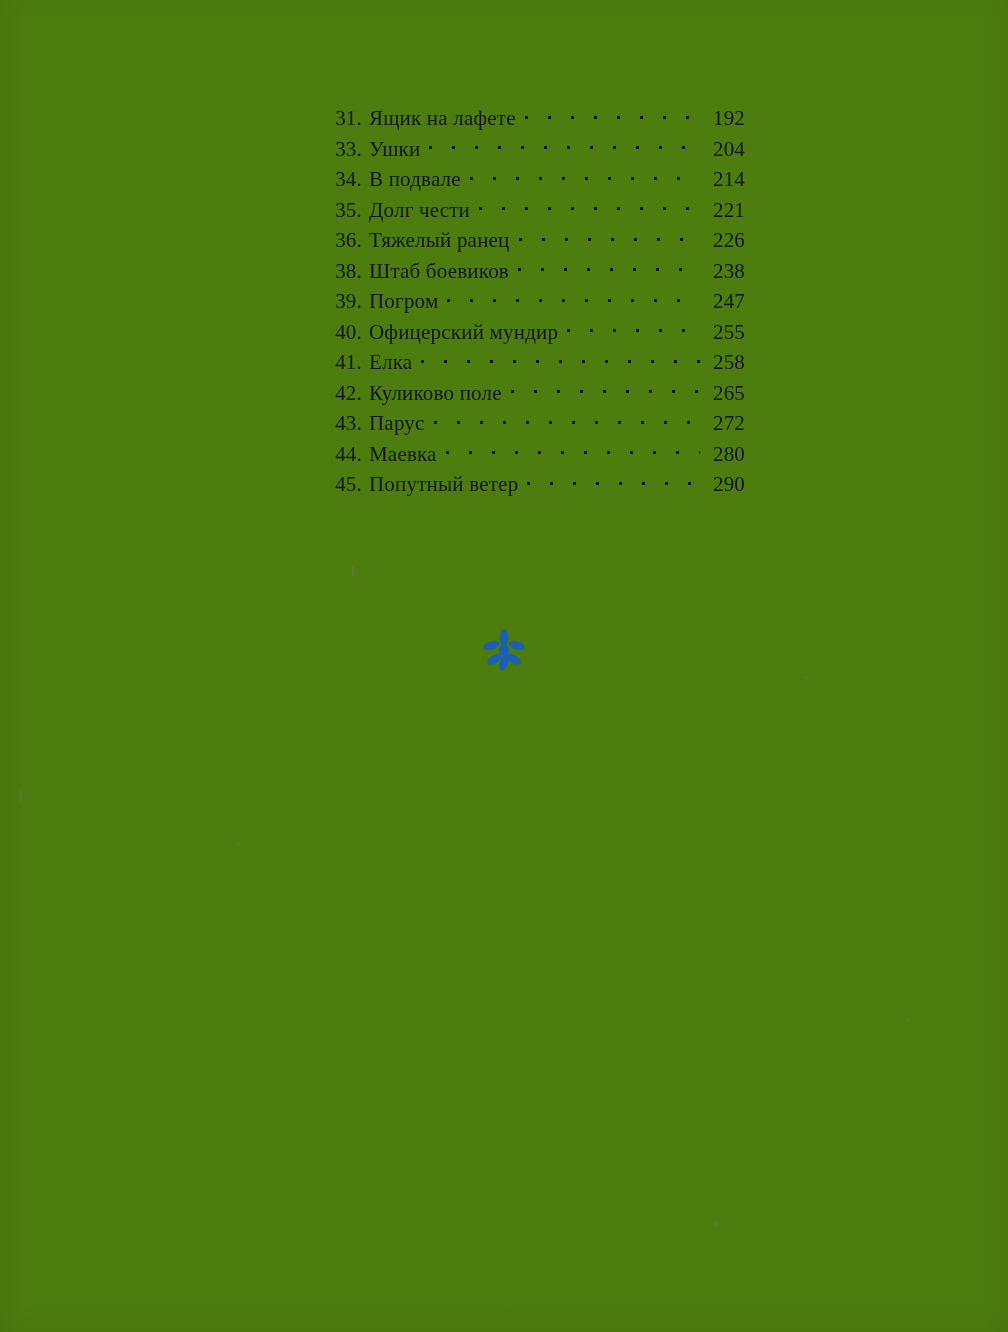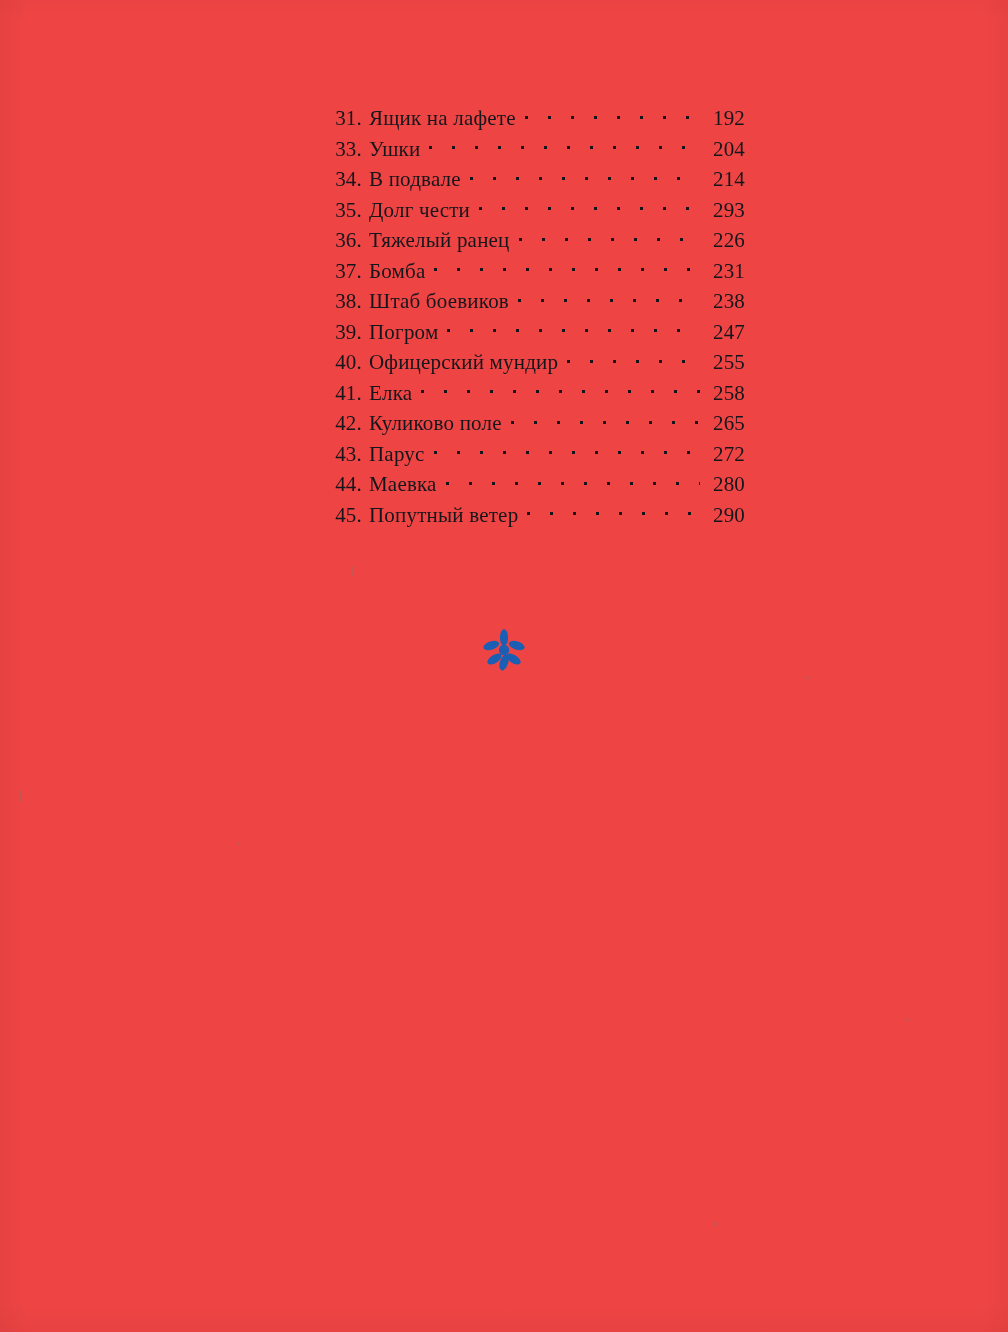--- a/index.html
+++ b/index.html
@@ -4,21 +4,21 @@
 <style>
   html, body {
     margin: 0;
     padding: 0;
     background: #ffffff;
   }
   .page {
     position: relative;
     width: 1008px;
     height: 1332px;
-    background: #ef4444;
+    background: #4d7c0f;
     overflow: hidden;
     font-family: "Liberation Serif", serif;
   }
   
   .page::before {
     content: "";
     position: absolute;
     inset: 0;
     background:
       linear-gradient(to right, rgba(0,0,0,0.035) 0px, rgba(0,0,0,0.0) 28px),
@@ -117,33 +117,27 @@
       <div class="toc-row">
         <span class="toc-num">34.</span>
         <span class="toc-title">В подвале</span>
         <span class="toc-leader"></span>
         <span class="toc-page">214</span>
       </div>
       <div class="toc-row">
         <span class="toc-num">35.</span>
         <span class="toc-title">Долг чести</span>
         <span class="toc-leader"></span>
-        <span class="toc-page">293</span>
+        <span class="toc-page">221</span>
       </div>
       <div class="toc-row">
         <span class="toc-num">36.</span>
         <span class="toc-title">Тяжелый ранец</span>
         <span class="toc-leader"></span>
         <span class="toc-page">226</span>
-      </div>
-      <div class="toc-row">
-        <span class="toc-num">37.</span>
-        <span class="toc-title">Бомба</span>
-        <span class="toc-leader"></span>
-        <span class="toc-page">231</span>
       </div>
       <div class="toc-row">
         <span class="toc-num">38.</span>
         <span class="toc-title">Штаб боевиков</span>
         <span class="toc-leader"></span>
         <span class="toc-page">238</span>
       </div>
       <div class="toc-row">
         <span class="toc-num">39.</span>
         <span class="toc-title">Погром</span>

